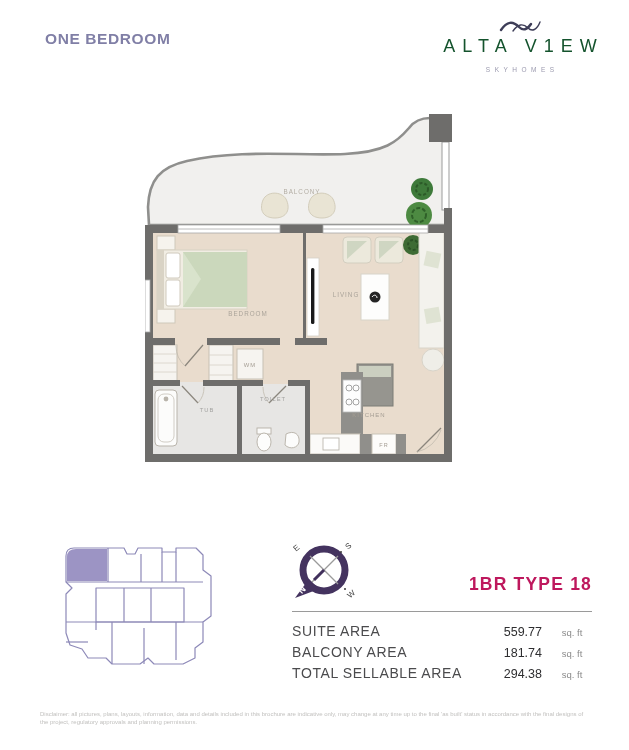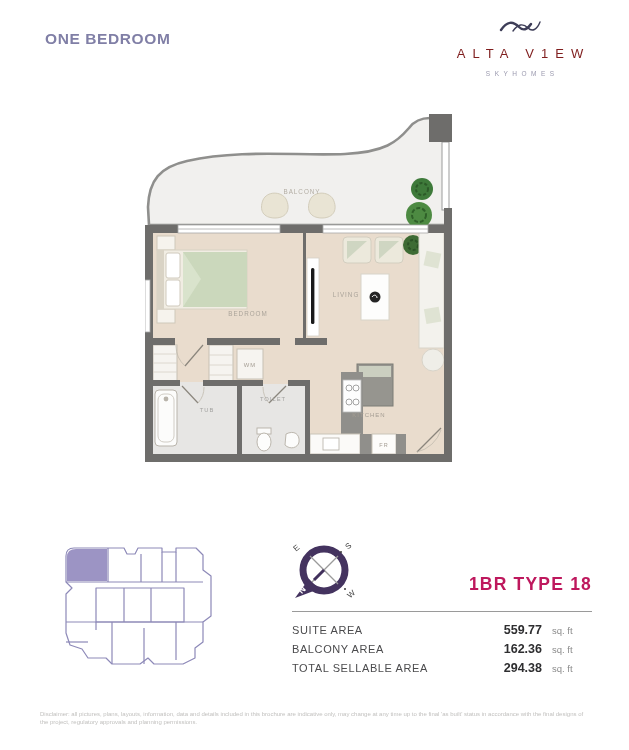--- a/index.html
+++ b/index.html
@@ -3,36 +3,36 @@
 <meta charset="utf-8">
 <style>
   html,body{margin:0;padding:0;background:#fff;}
   .page{position:relative;width:601px;height:750px;background:#ffffff;overflow:hidden;
         font-family:"Liberation Sans",sans-serif;}
   
   .title-block{position:absolute;left:45px;top:30px;}
   .page-title{font-size:15.5px;font-weight:bold;letter-spacing:.6px;color:#807FA6;margin:0;}
   .page-subtitle{font-size:9.5px;color:#55555a;letter-spacing:.2px;margin-top:6px;}
   .brand{position:absolute;left:440px;top:16px;width:160px;display:flex;flex-direction:column;align-items:center;}
-  .brand-name{font-size:13px;letter-spacing:7px;color:#7f1d1d;margin-top:10px;white-space:nowrap;padding-left:7px;}
+  .brand-name{font-size:18px;letter-spacing:7px;color:#14532d;white-space:nowrap;padding-left:7px;}
   .brand-tagline{font-size:6.5px;letter-spacing:4.5px;color:#9a99ae;margin-top:9px;padding-left:4.5px;}
   
   .plan{position:absolute;left:145px;top:112px;width:312px;height:358px;}
   
   .keyplan{position:absolute;left:36px;top:530px;width:210px;height:165px;}
   
   .compass{position:absolute;left:288px;top:536px;width:78px;height:72px;}
   
   .area-block{position:absolute;left:292px;top:574px;width:300px;}
   .type-label{text-align:right;font-size:17.5px;font-weight:bold;color:#be185d;letter-spacing:1.2px;}
   .divider{border-bottom:1.5px solid #9a9a9a;margin-top:16px;margin-bottom:9px;}
   .area-row{display:flex;align-items:baseline;padding:2.4px 0;}
-  .area-label{font-size:11px;color:#4b4b4d;letter-spacing:.6px;}
-  .area-value{margin-left:auto;font-size:12.5px;font-weight:bold;color:#2e2e30;}
-  .area-unit{width:40px;font-size:9.5px;color:#8b8b8b;margin-left:10px;}
+  .area-label{font-size:14px;color:#4b4b4d;letter-spacing:.6px;}
+  .area-value{margin-left:auto;font-size:12.5px;font-weight:normal;color:#2e2e30;}
+  .area-unit{width:40px;font-size:9.5px;color:#8b8b8b;margin-left:10px;text-align:center;}
   
   .disclaimer{position:absolute;left:40px;top:710px;width:552px;font-size:6px;line-height:8px;color:#c2c1bf;}
   svg text{font-family:"Liberation Sans",sans-serif;}
 </style>
 </head>
 <body>
 
 <div class="page">
 
   <div class="title-block">
@@ -240,21 +240,21 @@
   <div class="area-block">
     <div class="type-label">1BR TYPE 18</div>
     <div class="divider"></div>
     <div class="area-row">
       <span class="area-label">SUITE AREA</span>
       <span class="area-value">559.77</span>
       <span class="area-unit">sq. ft</span>
     </div>
     <div class="area-row">
       <span class="area-label">BALCONY AREA</span>
-      <span class="area-value">162.36</span>
+      <span class="area-value">181.74</span>
       <span class="area-unit">sq. ft</span>
     </div>
     <div class="area-row">
       <span class="area-label">TOTAL SELLABLE AREA</span>
       <span class="area-value">294.38</span>
       <span class="area-unit">sq. ft</span>
     </div>
   </div>
 
   <div class="disclaimer">Disclaimer: all pictures, plans, layouts, information, data and details included in this brochure are indicative only, may change at any time up to the final 'as built' status in accordance with the final designs of the project, regulatory approvals and planning permissions.</div>

